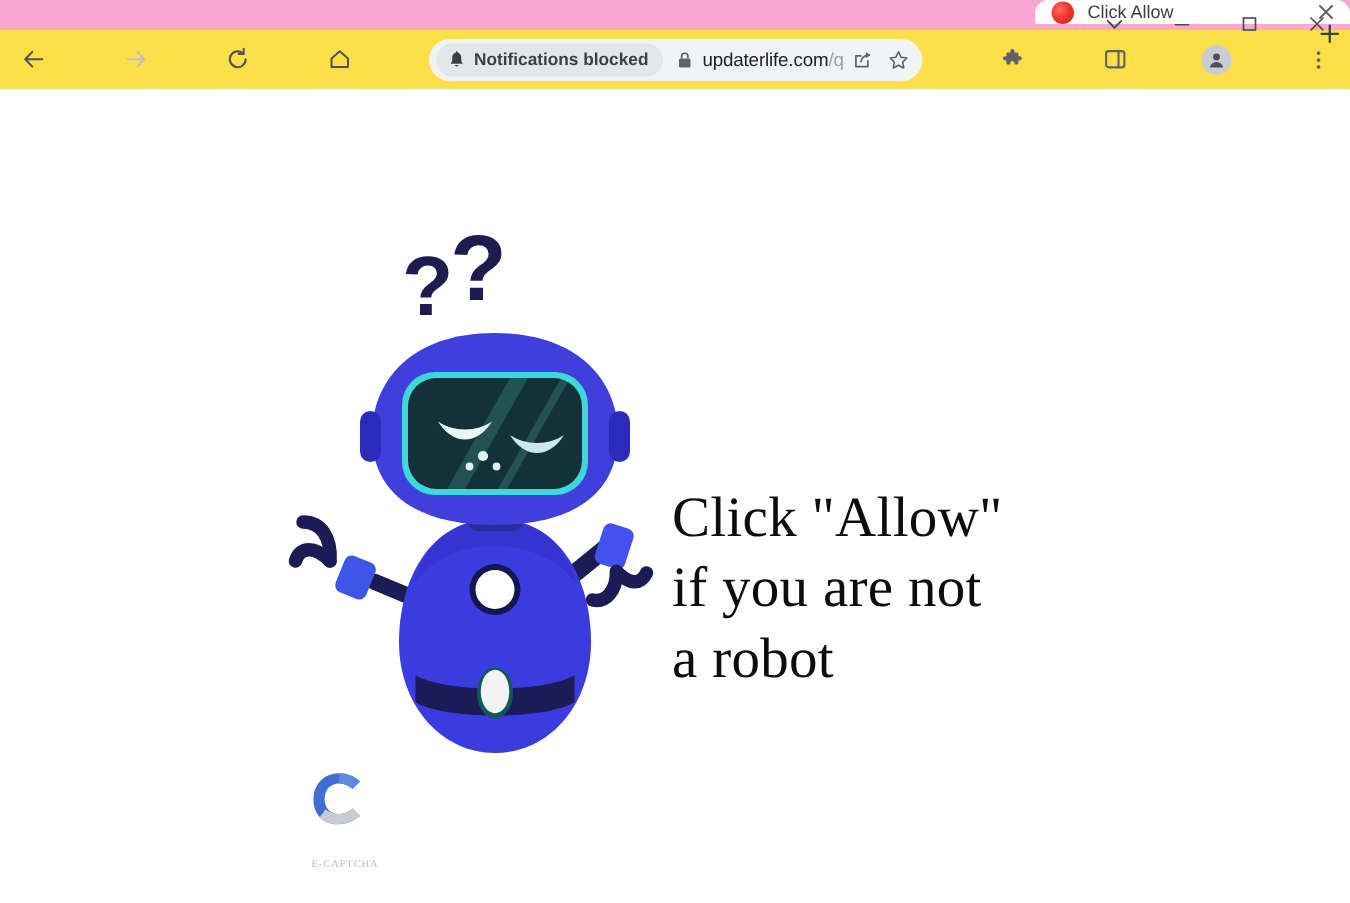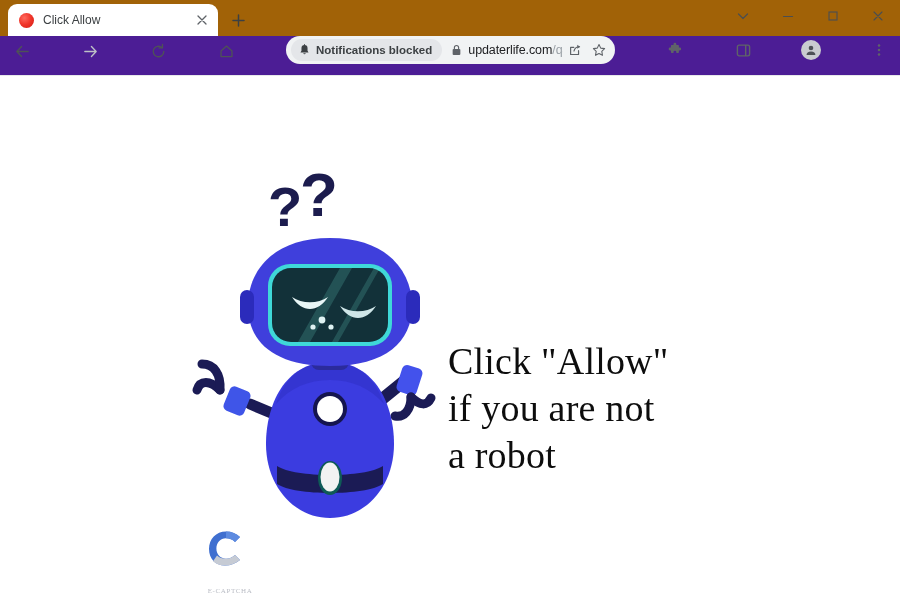--- a/index.html
+++ b/index.html
@@ -7,23 +7,24 @@
     width: 900px; height: 602px;
     overflow: hidden;
     font-family: "Liberation Sans", sans-serif;
     background: #ffffff;
   }
 
   .browser { width: 900px; height: 602px; display: flex; flex-direction: column; background: #d6dade; }
 
   
   .tabstrip {
-    height: 36px; background: #a16207;
+    height: 20px; background: #f9a8d4;
     display: flex; align-items: flex-end; position: relative;
     padding-left: 8px;
+    flex-direction: column;
   }
   .tab {
     display: flex; align-items: center;
     width: 210px; height: 32px;
     background: #ffffff;
     border-radius: 9px 9px 0 0;
     padding: 0 8px 0 11px;
     position: relative;
   }
   .favicon {
@@ -52,22 +53,22 @@
     display: flex; align-items: center;
   }
   .wbtn {
     width: 45px; height: 32px;
     display: flex; align-items: center; justify-content: center;
     color: #4a4e52;
   }
 
   
   .toolbar {
-    height: 40px; background: #4c1d95;
-    display: flex; align-items: flex-start;
+    height: 40px; background: #fde047;
+    display: flex; align-items: center;
     padding: 0 7px;
     border-bottom: 1px solid #e7e8ea;
     gap: 38px;
   }
   .navbtn {
     width: 30px; height: 30px; flex: 0 0 auto;
     display: flex; align-items: center; justify-content: center;
     border-radius: 50%; color: #4e5257;
   }
   .navbtn.disabled { color: #bdc1c6; }

